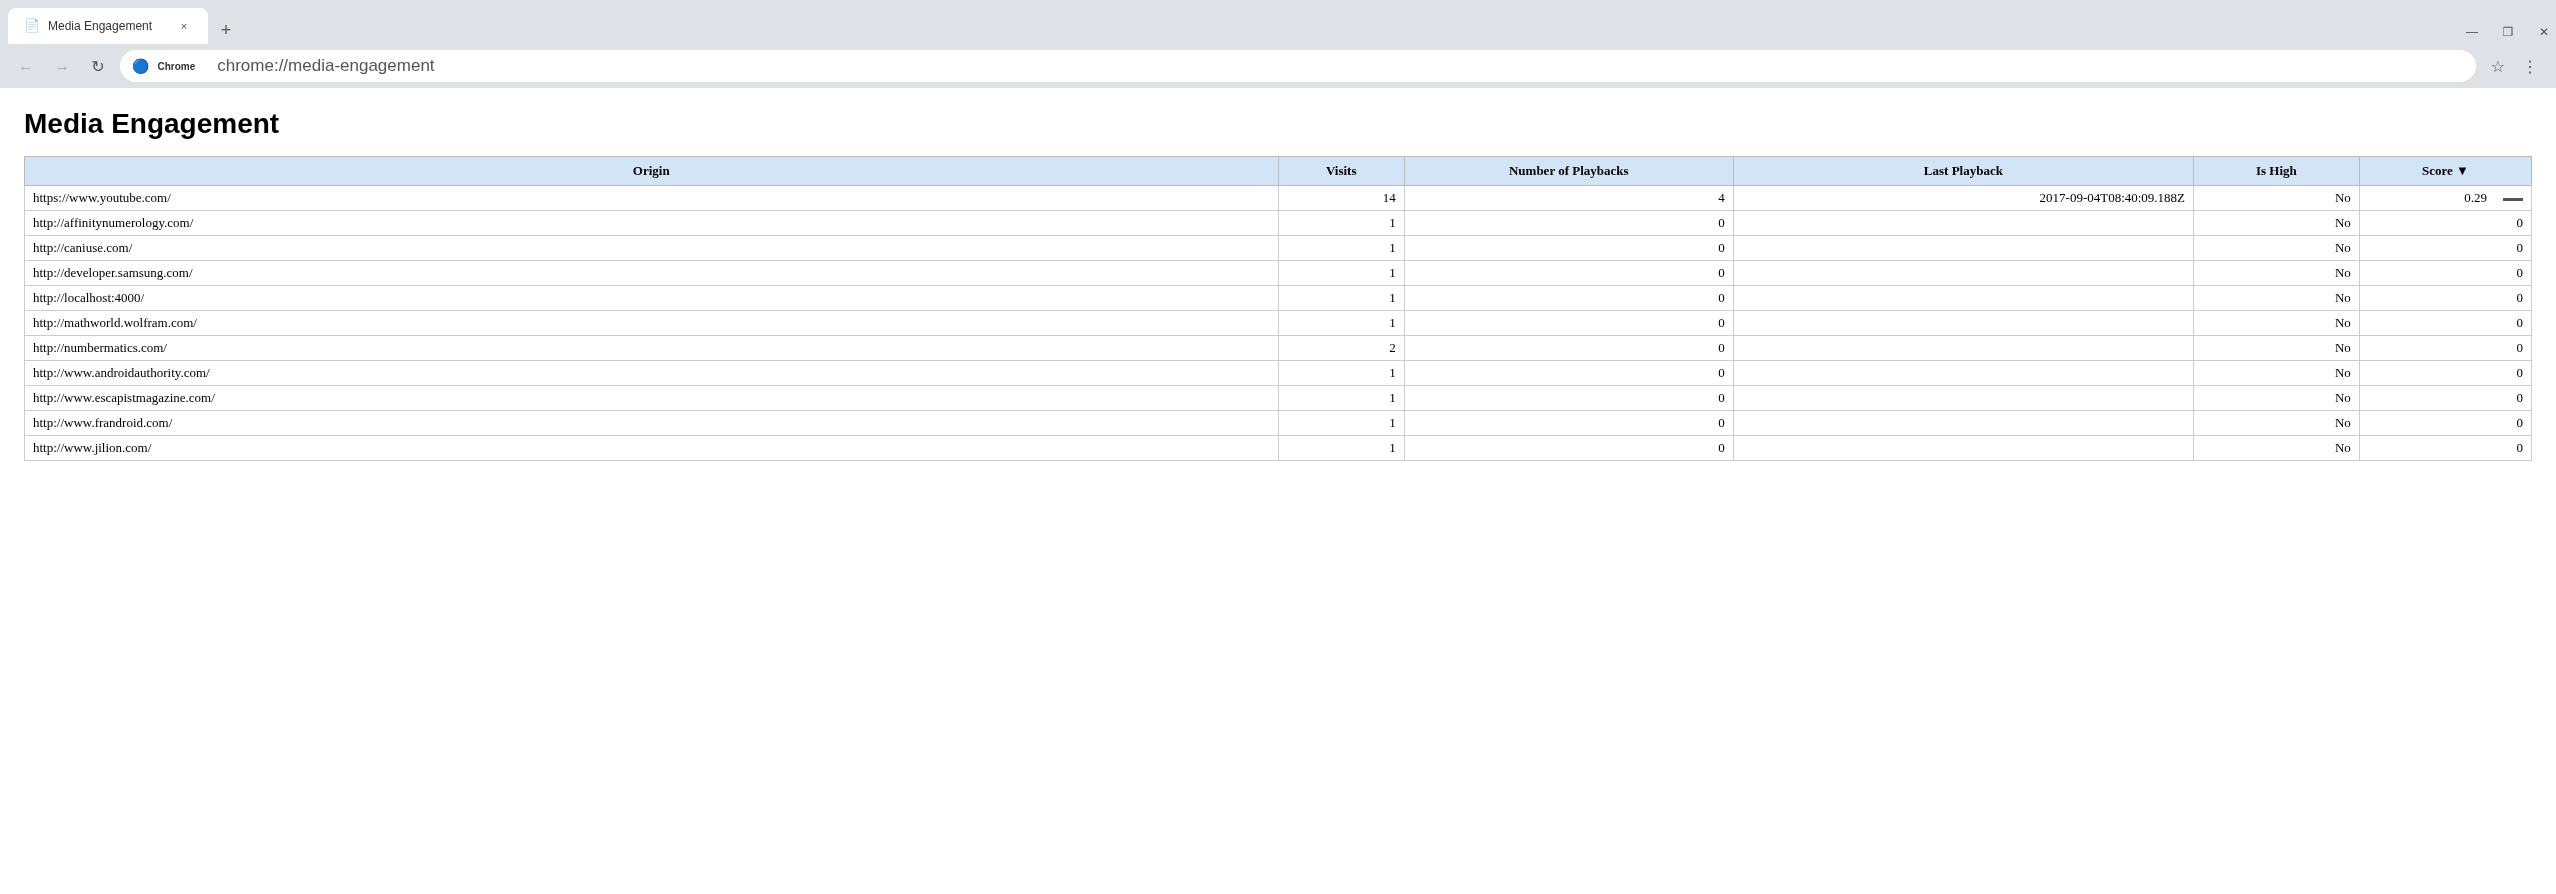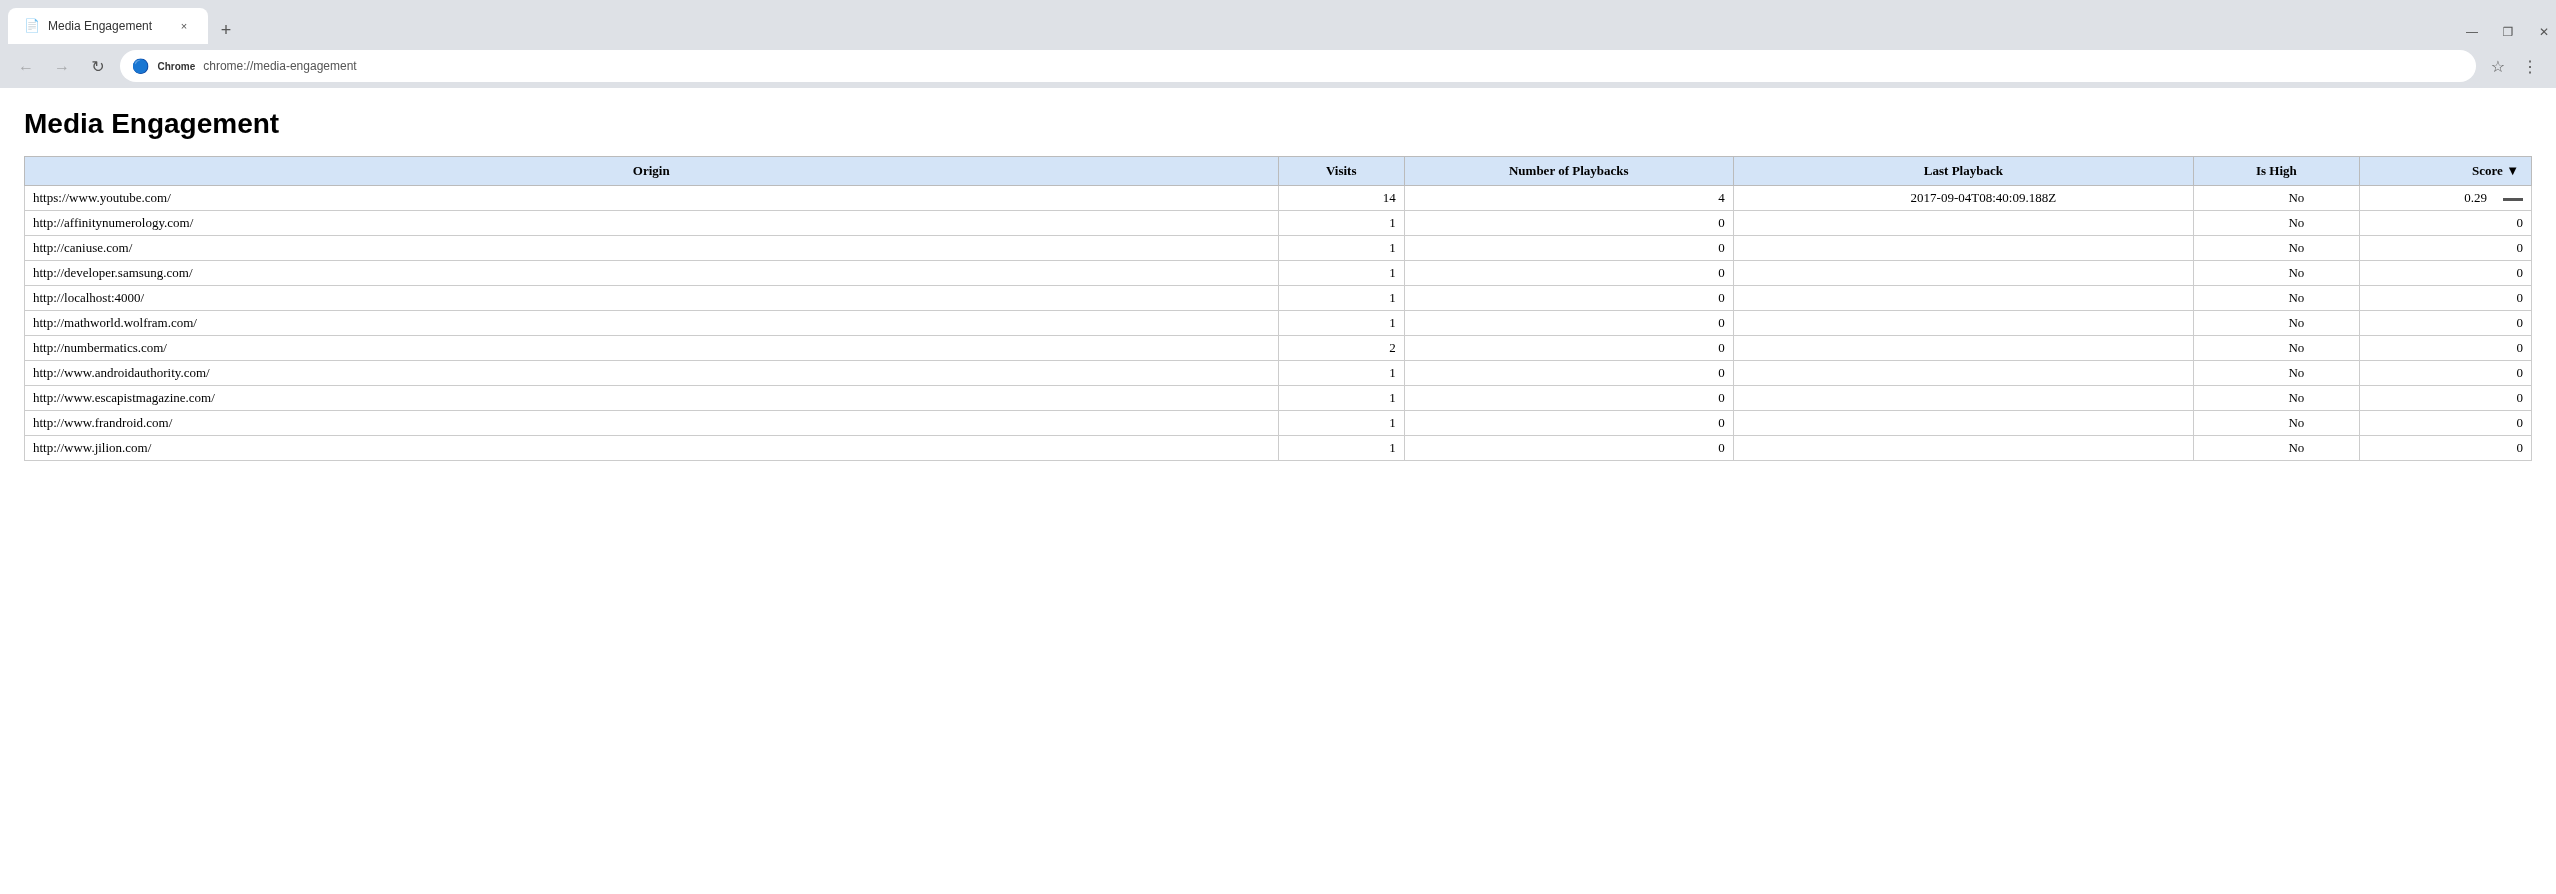--- a/index.html
+++ b/index.html
@@ -117,23 +117,24 @@
       height: 32px;
     }
 
     .address-scheme {
       font-size: 10px;
       font-weight: bold;
       color: #333;
     }
 
     .address-url {
-      font-size: 12px;
+      font-size: 17px;
       color: #555;
       flex: 1;
+      margin-left: 14px;
     }
 
     .address-icon {
       font-size: 14px;
       color: #555;
     }
 
     .browser-actions {
       display: flex;
       gap: 4px;
@@ -213,21 +214,21 @@
 
     .data-table td.origin-cell {
       text-align: left;
     }
 
     .data-table td.num-cell {
       text-align: right;
     }
 
     .data-table td.center-cell {
-      text-align: center;
+      text-align: right;
       padding-left: 48px;
     }
 
     .data-table tr:nth-child(odd) td {
       background: #fff;
     }
 
     .data-table tr:nth-child(even) td {
       background: #fff;
     }
@@ -275,21 +276,21 @@
   <h1 class="page-title">Media Engagement</h1>
 
   <table class="data-table">
     <thead>
       <tr>
         <th class="origin-col">Origin</th>
         <th>Visits</th>
         <th>Number of Playbacks</th>
         <th>Last Playback</th>
         <th>Is High</th>
-        <th style="cursor:pointer;text-align:right;">Score ▼</th>
+        <th style="cursor:pointer;">Score ▼</th>
       </tr>
     </thead>
     <tbody id="table-body">
     <tr>
           <td class="origin-cell">https://www.youtube.com/</td>
           <td class="num-cell">14</td>
           <td class="num-cell">4</td>
           <td class="center-cell">2017-09-04T08:40:09.188Z</td>
           <td class="center-cell">No</td>
           <td class="num-cell" style="position: relative;"><span>0.29</span><span style="display: inline-block; margin-left: 16px; width: 20px; height: 3px; background: rgb(85, 85, 85); vertical-align: middle; cursor: pointer;"></span></td>

